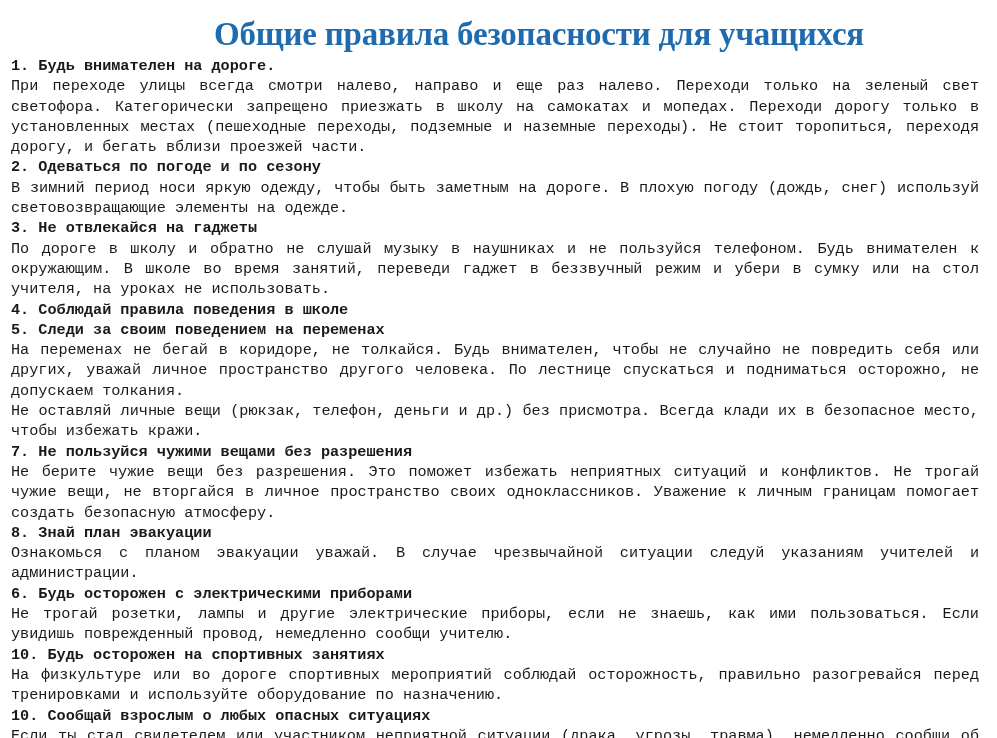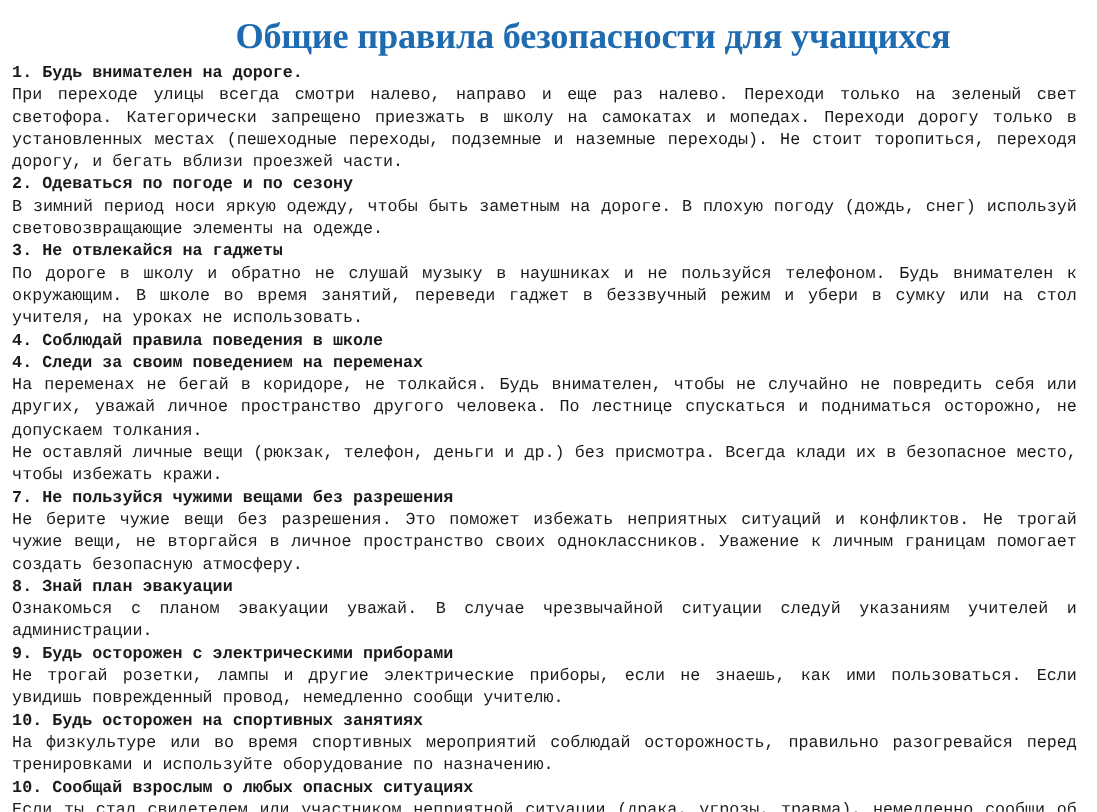--- a/index.html
+++ b/index.html
@@ -36,40 +36,40 @@
       <p class="rule-text">В зимний период носи яркую одежду, чтобы быть заметным на дороге. В плохую погоду (дождь, снег) используй световозвращающие элементы на одежде.</p>
     </div>
     <div>
       <p class="rule-heading">3. Не отвлекайся на гаджеты</p>
       <p class="rule-text">По дороге в школу и обратно не слушай музыку в наушниках и не пользуйся телефоном. Будь внимателен к окружающим. В школе во время занятий, переведи гаджет в беззвучный режим и убери в сумку или на стол учителя, на уроках не использовать.</p>
     </div>
     <div>
       <p class="rule-heading">4. Соблюдай правила поведения в школе</p>
     </div>
     <div>
-      <p class="rule-heading">4. Следи за своим поведением на переменах</p>
+      <p class="rule-heading">5. Следи за своим поведением на переменах</p>
       <p class="rule-text">На переменах не бегай в коридоре, не толкайся. Будь внимателен, чтобы не случайно не повредить себя или других, уважай личное пространство другого человека. По лестнице спускаться и подниматься осторожно, не допускаем толкания.</p>
     </div>
     <div>
       <p class="rule-text">Не оставляй личные вещи (рюкзак, телефон, деньги и др.) без присмотра. Всегда клади их в безопасное место, чтобы избежать кражи.</p>
     </div>
     <div>
       <p class="rule-heading">7. Не пользуйся чужими вещами без разрешения</p>
       <p class="rule-text">Не берите чужие вещи без разрешения. Это поможет избежать неприятных ситуаций и конфликтов. Не трогай чужие вещи, не вторгайся в личное пространство своих одноклассников. Уважение к личным границам помогает создать безопасную атмосферу.</p>
     </div>
     <div>
       <p class="rule-heading">8. Знай план эвакуации</p>
       <p class="rule-text">Ознакомься с планом эвакуации уважай. В случае чрезвычайной ситуации следуй указаниям учителей и администрации.</p>
     </div>
     <div>
-      <p class="rule-heading">9. Будь осторожен с электрическими приборами</p>
+      <p class="rule-heading">6. Будь осторожен с электрическими приборами</p>
       <p class="rule-text">Не трогай розетки, лампы и другие электрические приборы, если не знаешь, как ими пользоваться. Если увидишь поврежденный провод, немедленно сообщи учителю.</p>
     </div>
     <div>
       <p class="rule-heading">10. Будь осторожен на спортивных занятиях</p>
-      <p class="rule-text">На физкультуре или во время спортивных мероприятий соблюдай осторожность, правильно разогревайся перед тренировками и используйте оборудование по назначению.</p>
+      <p class="rule-text">На физкультуре или во дороге спортивных мероприятий соблюдай осторожность, правильно разогревайся перед тренировками и используйте оборудование по назначению.</p>
     </div>
     <div>
       <p class="rule-heading">10. Сообщай взрослым о любых опасных ситуациях</p>
       <p class="rule-text">Если ты стал свидетелем или участником неприятной ситуации (драка, угрозы, травма), немедленно сообщи об этом учителю, дежурному администратору или другому взрослому. Это поможет предотвратить серьезные последствия.</p>
     </div>
   </div>
 </div>
 
 </body></html>

